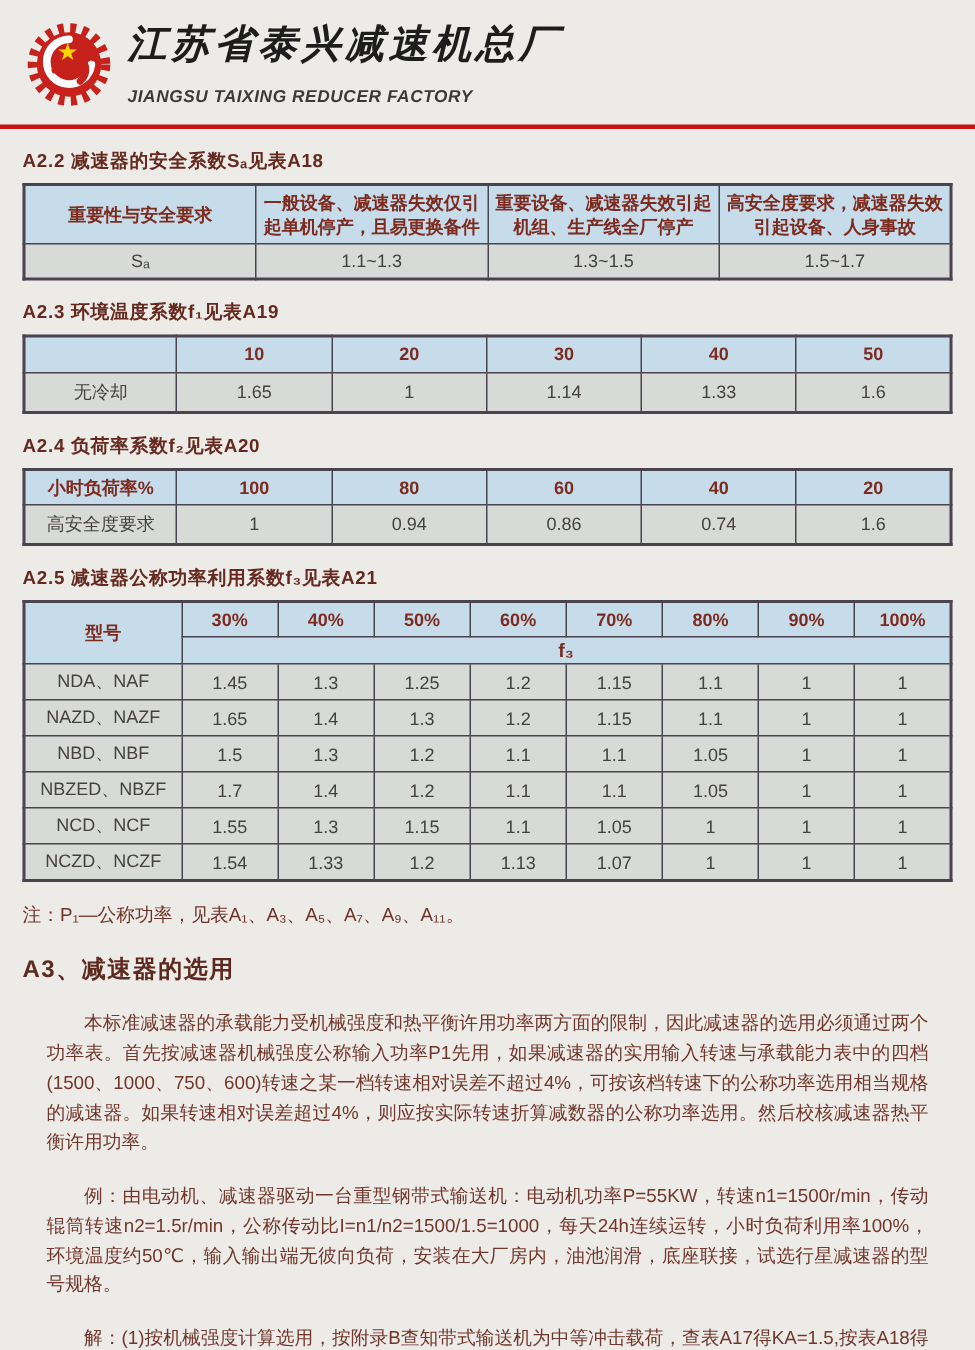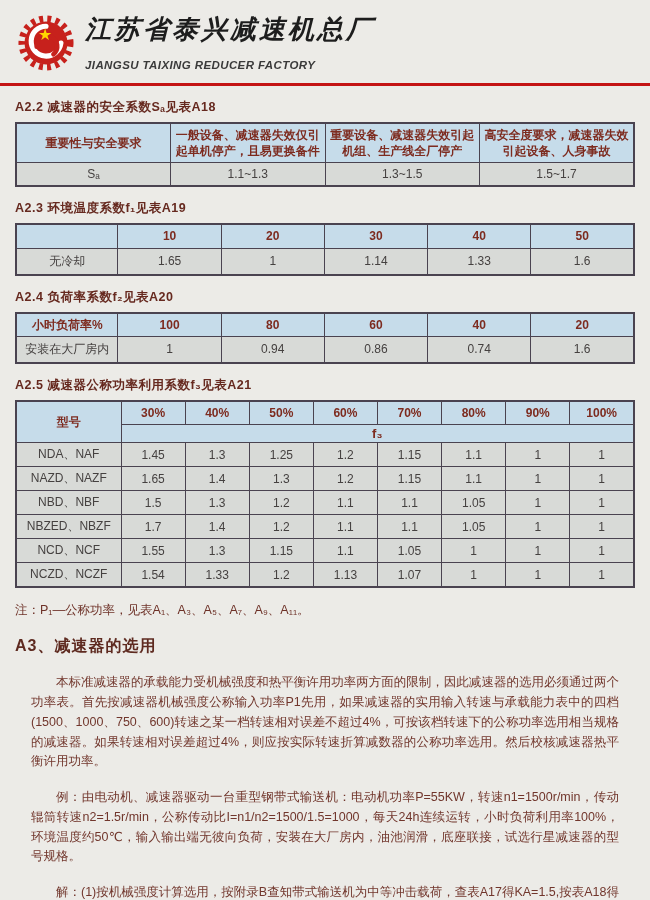--- a/index.html
+++ b/index.html
@@ -144,21 +144,21 @@
             <th>小时负荷率%</th>
             <th>100</th>
             <th>80</th>
             <th>60</th>
             <th>40</th>
             <th>20</th>
           </tr>
         </thead>
         <tbody>
           <tr>
-            <td>安装在大厂房内</td>
+            <td>高安全度要求</td>
             <td>1</td>
             <td>0.94</td>
             <td>0.86</td>
             <td>0.74</td>
             <td>1.6</td>
           </tr>
         </tbody>
       </table>
 
     <div class="sec-title">A2.5  减速器公称功率利用系数f₃见表A21</div>

